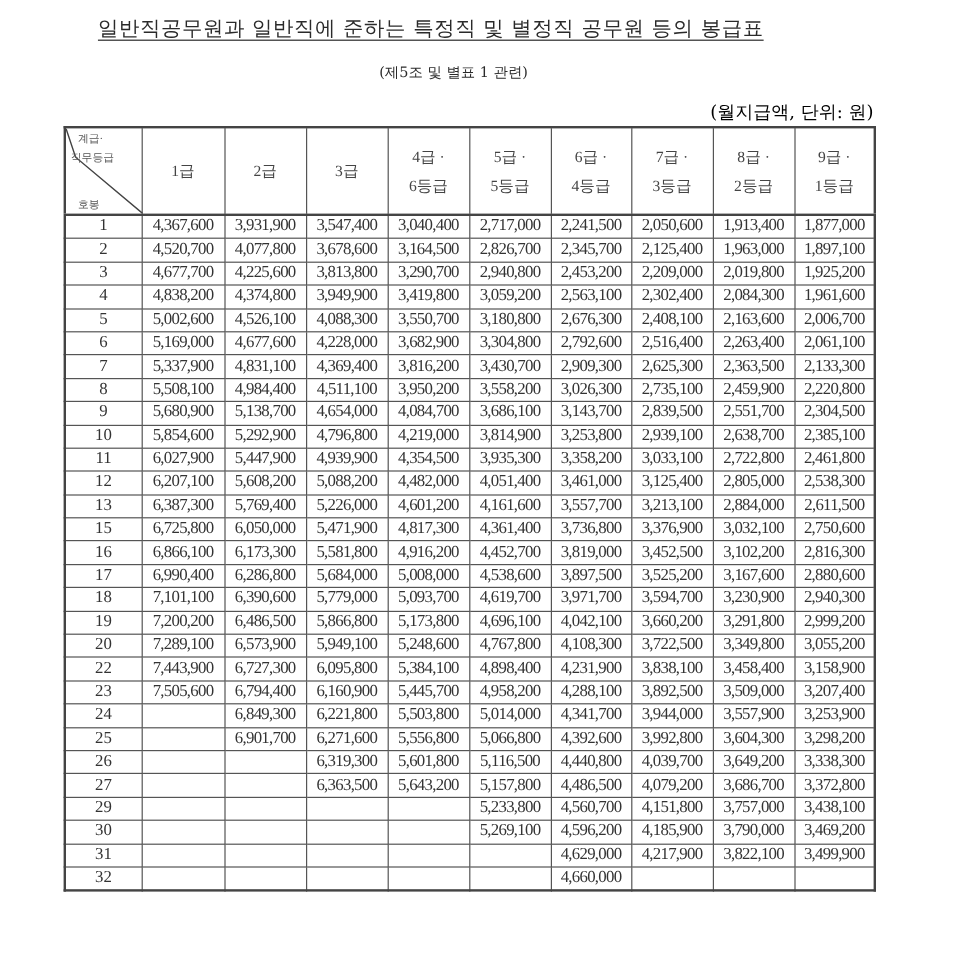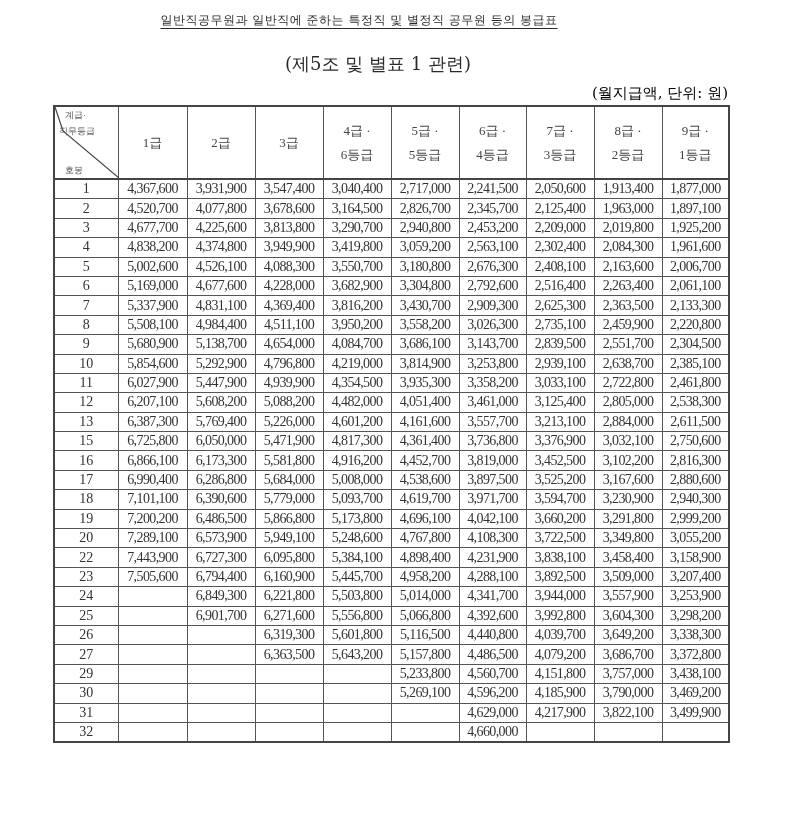--- a/index.html
+++ b/index.html
@@ -3,26 +3,26 @@
 <meta charset="utf-8">
 <style>
   html, body { margin: 0; padding: 0; background: #ffffff; }
   body {
     width: 810px; height: 815px; position: relative; overflow: hidden;
     font-family: "DejaVu Serif", "Liberation Serif", serif;
     color: #333333;
   }
   .title {
     position: absolute; left: 0; top: 12px; width: 718px; text-align: center;
-    font-size: 12px; letter-spacing: 0.5px; color: #2a2a2a;
+    font-size: 17px; letter-spacing: 0.5px; color: #2a2a2a;
   }
   .title span { text-decoration: underline; text-underline-offset: 4px; }
   .subtitle {
     position: absolute; left: 0; top: 52px; width: 756px; text-align: center;
-    font-size: 18px; color: #2a2a2a;
+    font-size: 12px; color: #2a2a2a;
   }
   .unit {
     position: absolute; right: 82px; top: 84px;
     font-size: 15px; color: #000000;
   }
   table.pay {
     position: absolute; left: 53px; top: 105px;
     border-collapse: collapse;
     border: 2px solid #444;
     table-layout: fixed;

